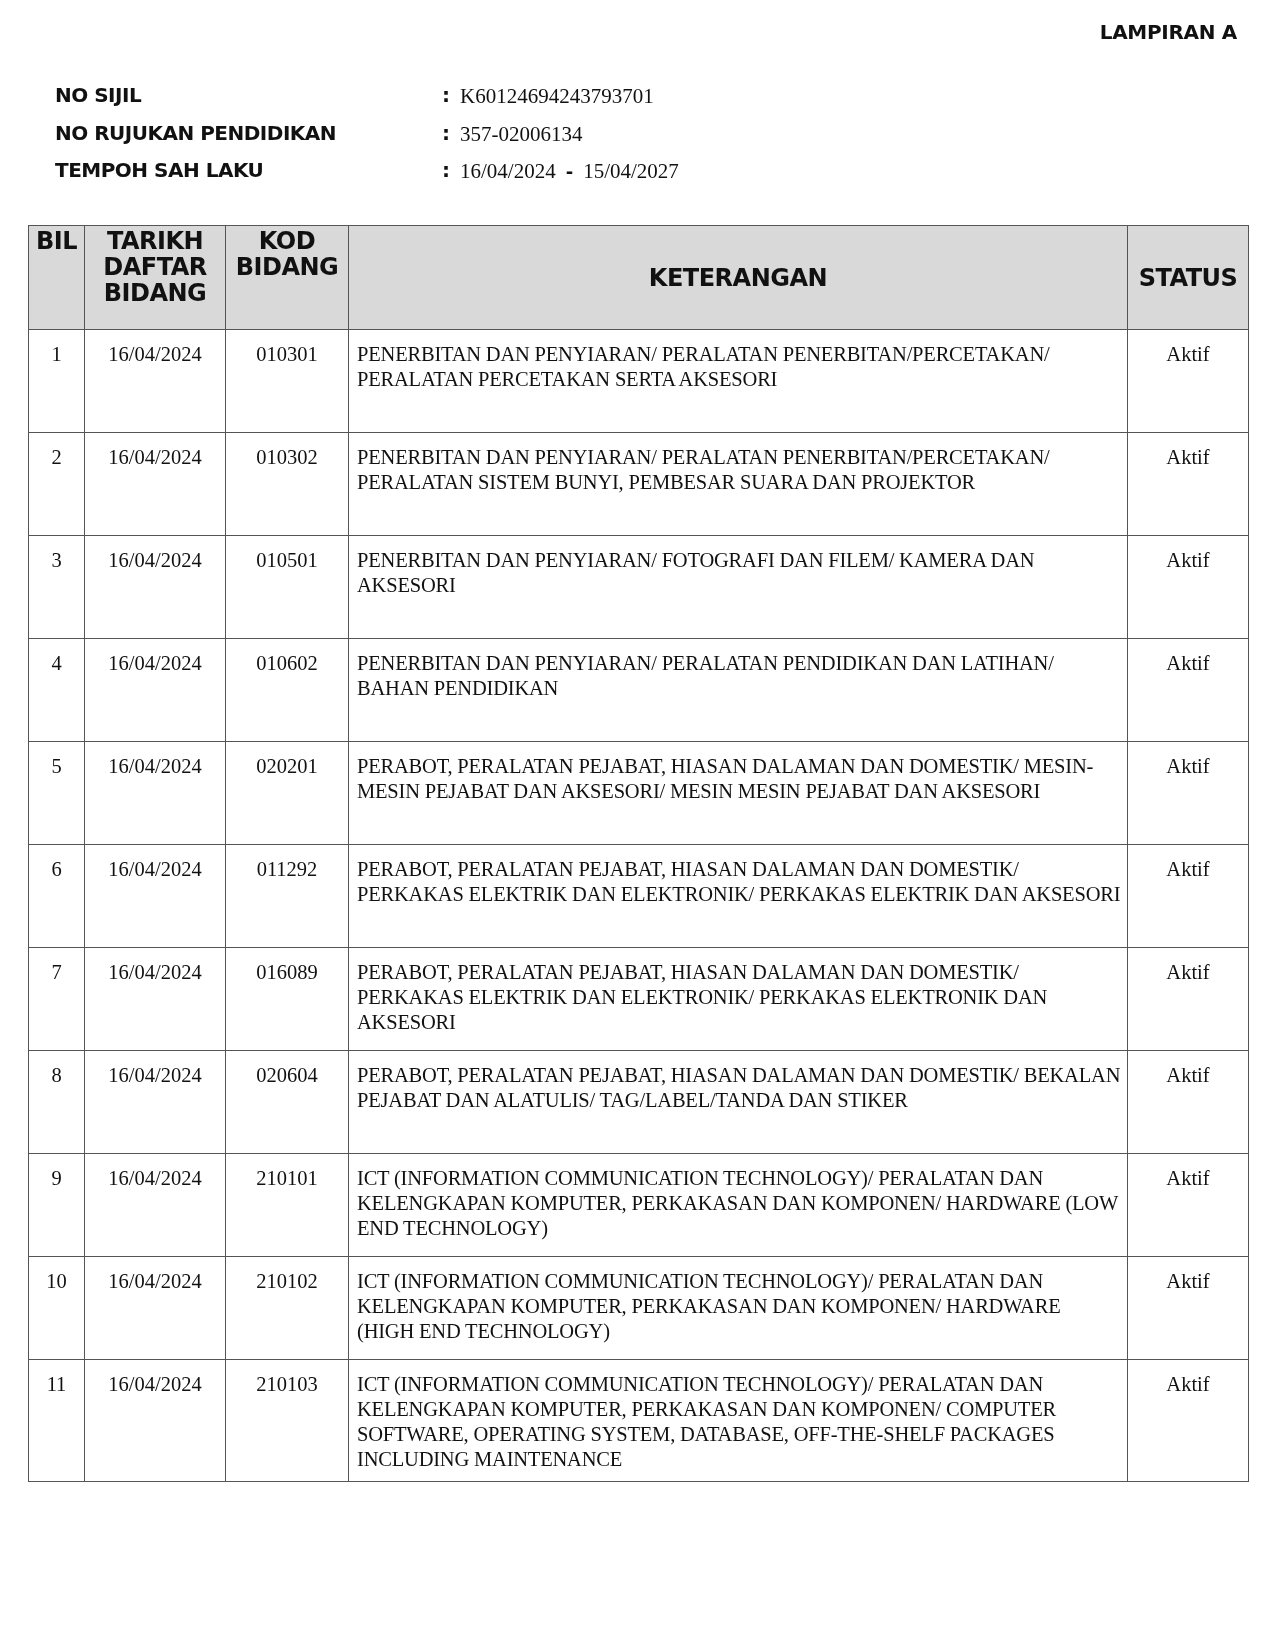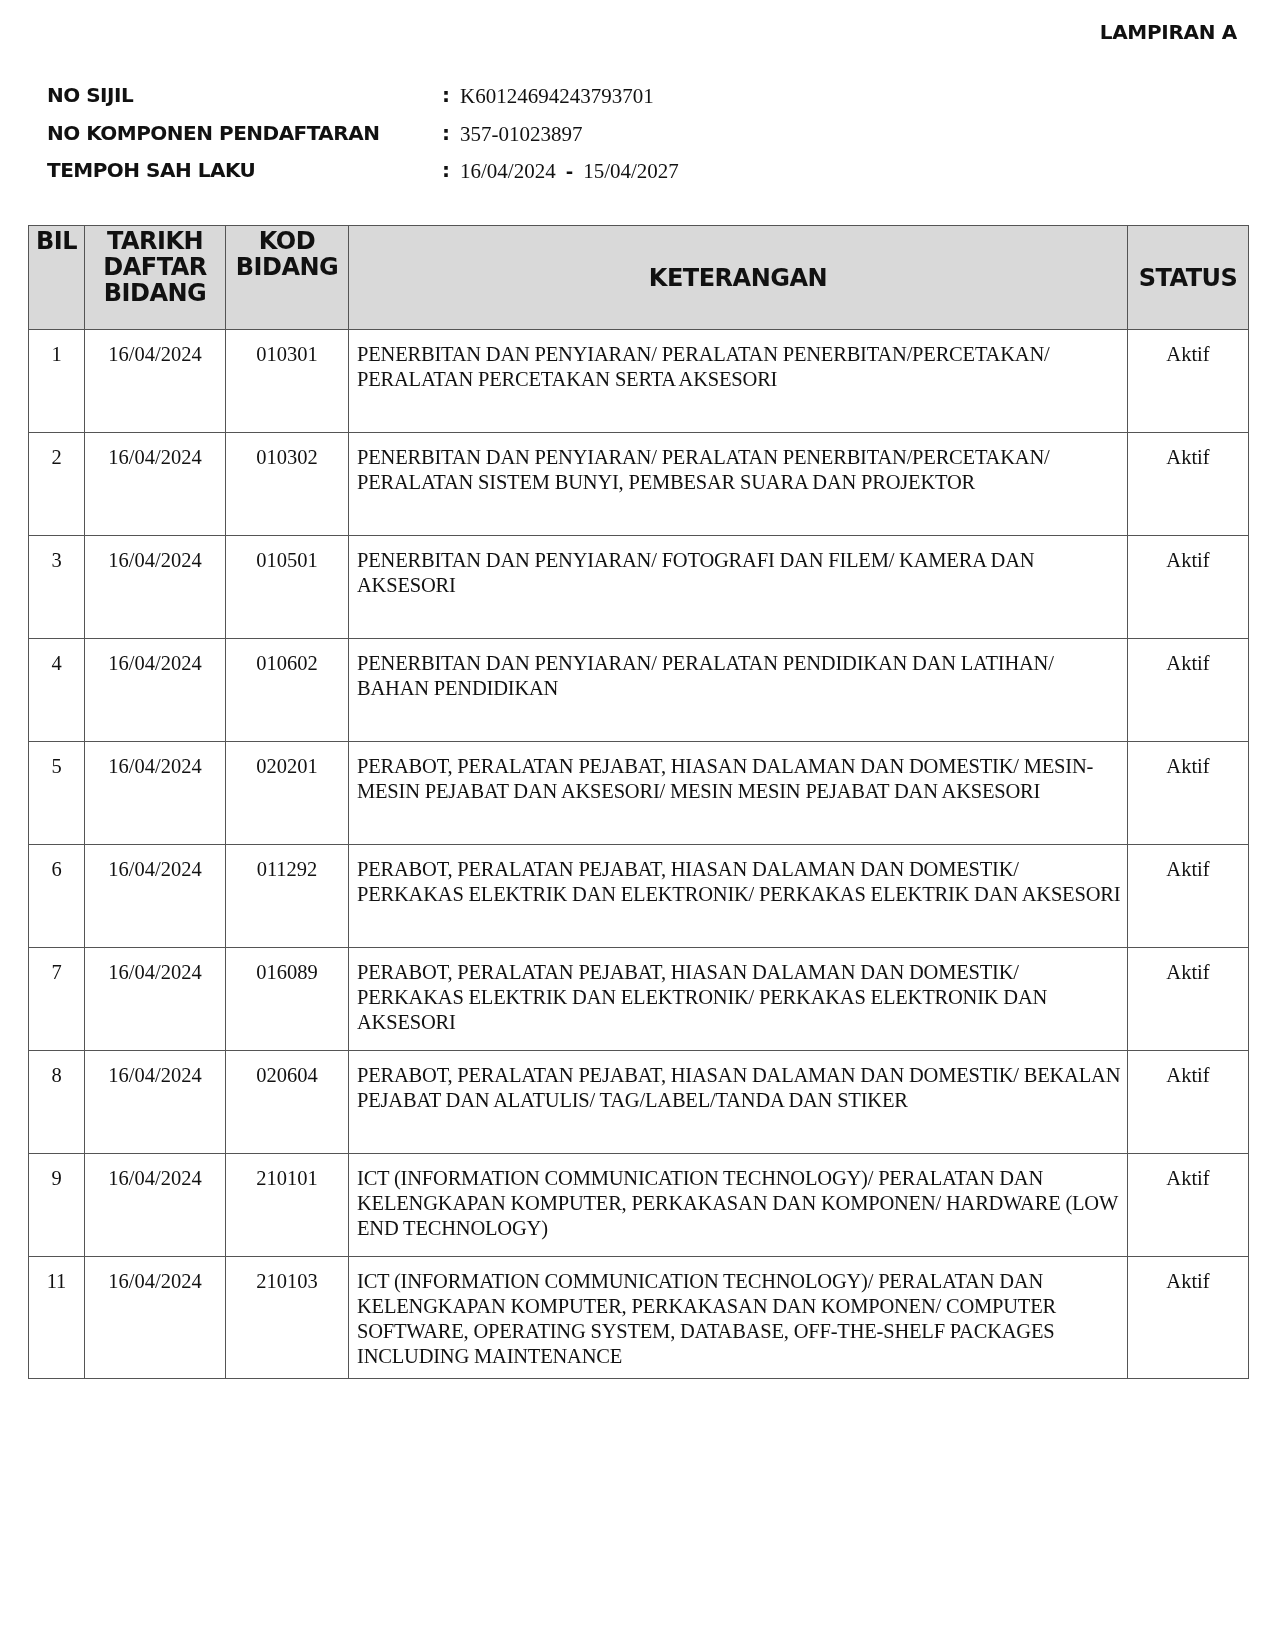--- a/index.html
+++ b/index.html
@@ -3,21 +3,21 @@
 <meta charset="utf-8">
 <style>
   html, body { margin: 0; padding: 0; background: #ffffff; }
   body { width: 1275px; height: 1650px; position: relative; overflow: hidden; color: #111; }
   .sans { font-family: "DejaVu Sans", "Liberation Sans", sans-serif; }
   .serif { font-family: "Liberation Serif", "DejaVu Serif", serif; }
 
   #lampiran { position: absolute; top: 20px; right: 38px; font-size: 20px; font-weight: bold; letter-spacing: -0.3px; }
 
   .meta-row { position: absolute; left: 47px; height: 30px; width: 800px; }
-  .meta-label { position: absolute; left: 0; top: 0; font-size: 20px; font-weight: bold; letter-spacing: -0.5px; }
+  .meta-label { position: absolute; left: 8px; top: 0; font-size: 20px; font-weight: bold; letter-spacing: -0.5px; }
   .meta-colon { position: absolute; left: 395px; top: 0; font-size: 20px; font-weight: bold; }
   .meta-value { position: absolute; left: 413px; top: 1px; font-size: 21px; }
   .meta-dash { display: inline-block; margin: 0 10px; font-weight: bold; font-family: "DejaVu Sans", sans-serif; font-size: 18px; }
 
   table { position: absolute; left: 28px; top: 225px; width: 1220px; border-collapse: collapse; table-layout: fixed; }
   th, td { border: 1.5px solid #555; vertical-align: top; }
   thead th { background: #d9d9d9; height: 100px; font-family: "DejaVu Sans", "Liberation Sans", sans-serif; font-size: 24px; font-weight: bold; line-height: 26px; padding: 2px 4px 1px 4px; letter-spacing: -0.5px; }
   thead th.mid { vertical-align: middle; margin-top: 48px; }
   col.c-bil { width: 56px; }
   col.c-tarikh { width: 141px; }
@@ -35,23 +35,23 @@
 <body>
 
 <div id="lampiran" class="sans">LAMPIRAN A</div>
 
 <div class="meta-row" style="top:83px;">
   <span class="meta-label sans">NO SIJIL</span>
   <span class="meta-colon sans">:</span>
   <span class="meta-value serif">K60124694243793701</span>
 </div>
 <div class="meta-row" style="top:121px;">
-  <span class="meta-label sans">NO KOMPONEN PENDAFTARAN</span>
+  <span class="meta-label sans">NO RUJUKAN PENDIDIKAN</span>
   <span class="meta-colon sans">:</span>
-  <span class="meta-value serif">357-01023897</span>
+  <span class="meta-value serif">357-02006134</span>
 </div>
 <div class="meta-row" style="top:158px;">
   <span class="meta-label sans">TEMPOH SAH LAKU</span>
   <span class="meta-colon sans">:</span>
   <span class="meta-value serif">
     <span>16/04/2024</span><span class="meta-dash">-</span><span>15/04/2027</span>
   </span>
 </div>
 
 <table>
@@ -128,20 +128,27 @@
         <td class="ket">PERABOT, PERALATAN PEJABAT, HIASAN DALAMAN DAN DOMESTIK/ BEKALAN PEJABAT DAN ALATULIS/ TAG/LABEL/TANDA DAN STIKER</td>
         <td class="center">Aktif</td>
       </tr>
       <tr>
         <td class="center">9</td>
         <td class="center">16/04/2024</td>
         <td class="center">210101</td>
         <td class="ket">ICT (INFORMATION COMMUNICATION TECHNOLOGY)/ PERALATAN DAN KELENGKAPAN KOMPUTER, PERKAKASAN DAN KOMPONEN/ HARDWARE (LOW END TECHNOLOGY)</td>
         <td class="center">Aktif</td>
       </tr>
+      <tr>
+        <td class="center">10</td>
+        <td class="center">16/04/2024</td>
+        <td class="center">210102</td>
+        <td class="ket">ICT (INFORMATION COMMUNICATION TECHNOLOGY)/ PERALATAN DAN KELENGKAPAN KOMPUTER, PERKAKASAN DAN KOMPONEN/ HARDWARE (HIGH END TECHNOLOGY)</td>
+        <td class="center">Aktif</td>
+      </tr>
       <tr class="tall">
         <td class="center">11</td>
         <td class="center">16/04/2024</td>
         <td class="center">210103</td>
         <td class="ket">ICT (INFORMATION COMMUNICATION TECHNOLOGY)/ PERALATAN DAN KELENGKAPAN KOMPUTER, PERKAKASAN DAN KOMPONEN/ COMPUTER SOFTWARE, OPERATING SYSTEM, DATABASE, OFF-THE-SHELF PACKAGES INCLUDING MAINTENANCE</td>
         <td class="center">Aktif</td>
       </tr>
     </tbody>
 </table>
 

